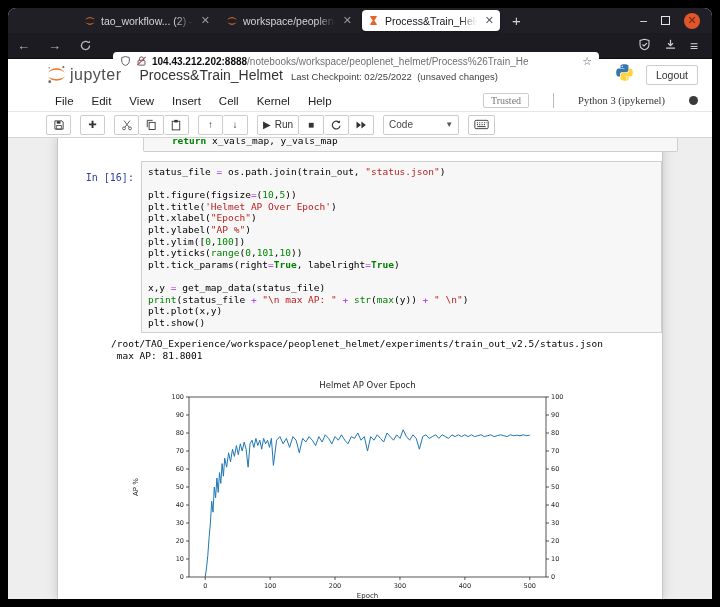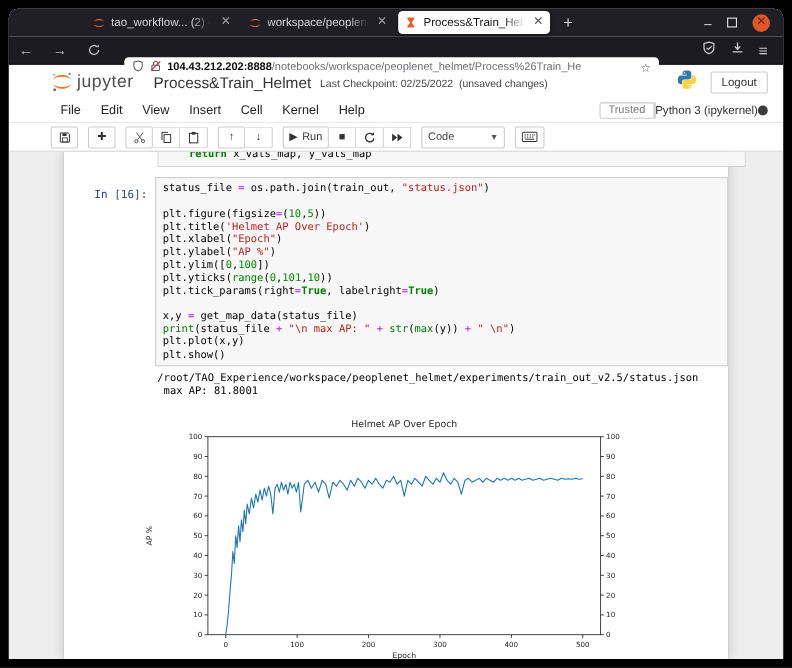--- a/index.html
+++ b/index.html
@@ -35,21 +35,21 @@
   .jheader { height:31px; background:#fff; display:flex; align-items:center; padding:0 14px 0 38px; }
   .jlogo { display:flex; align-items:flex-start; gap:3px; }
   .jlogo .jname { font-size:16px; color:#4e4e4e; letter-spacing:.5px; margin-top:2px; }
   .jtitle { font-size:14px; color:#333; margin-left:18px; }
   .jcheckpoint { font-size:9.5px; color:#444; margin-left:8px; margin-top:4px; }
   .jhead-right { margin-left:auto; display:flex; align-items:center; gap:12px; }
   .logout { border:1px solid #ccc; border-radius:2px; font-size:10.5px; color:#333; padding:3px 9px; background:#fff; }
 
   .menurow { height:22px; background:#fff; border-bottom:1px solid #e7e7e7; display:flex; align-items:center; padding:0 14px 0 38px; font-size:11.5px; color:#222; }
   .menuitem { padding:0 9px; }
-  .menu-right { margin-left:auto; display:flex; align-items:center; gap:0; }
+  .menu-right { margin-left:auto; display:flex; align-items:center; gap:24px;font-family:Liberation Serif, serif; }
   .trusted { border:1px solid #ccc; border-radius:2px; color:#777; font-size:10px; padding:1px 7px; }
   .kdiv { width:1px; height:15px; background:#bbb; }
   .kernelname { font-size:10.5px; color:#333; }
   .kernelind { width:9px; height:9px; border-radius:50%; background:#3b3b3b; }
 
   .toolbar { height:26px; background:#fff; border-bottom:1px solid #d4d4d4; display:flex; align-items:center; padding-left:38px; }
   .tbtn { height:20px; min-width:25px; border:1px solid #ccc; background:#fff; border-radius:2px; display:flex; align-items:center; justify-content:center; font-size:10px; color:#333; padding:0 5px; }
   .tgrp { display:flex; margin-right:9px; }
   .tgrp .tbtn + .tbtn { border-left:none; }
   .runbtn { gap:4px; }
@@ -66,21 +66,21 @@
   .promptcol { width:85px; text-align:right; padding:6px 7px 0 0; }
   .prompt { color:#303f9f; font-size:10px; white-space:nowrap; }
   .inputbox { width:535px; background:#f7f7f7; border:1px solid #cfcfcf; border-radius:0; padding:4px 6px; }
   .cm-line { font-size:9.5px; line-height:11.6px; white-space:pre; color:#000; }
   .tok-k { color:#008000; font-weight:bold; }
   .tok-b { color:#008000; }
   .tok-o { color:#aa22ff; }
   .tok-s { color:#ba2121; }
   .tok-n { color:#080; }
   .tok-p { color:#000; }
-  .outputarea { margin-left:85px; padding-top:5px; }
+  .outputarea { margin-left:53px; padding-top:5px; }
   .outpre { font-size:9.5px; line-height:11.6px; white-space:pre; color:#000; }
   .figurewrap { margin-left:66px; margin-top:12px; }
   svg.chart text { font-family:"DejaVu Sans",sans-serif; }
 
   .icon12 { width:12px; height:12px; display:inline-block; }
 </style>
 </head>
 <body>
 
 <div class="frame">

